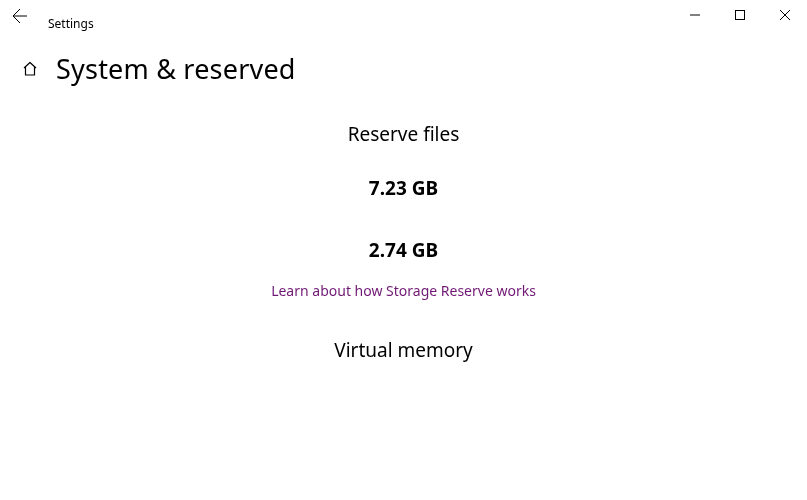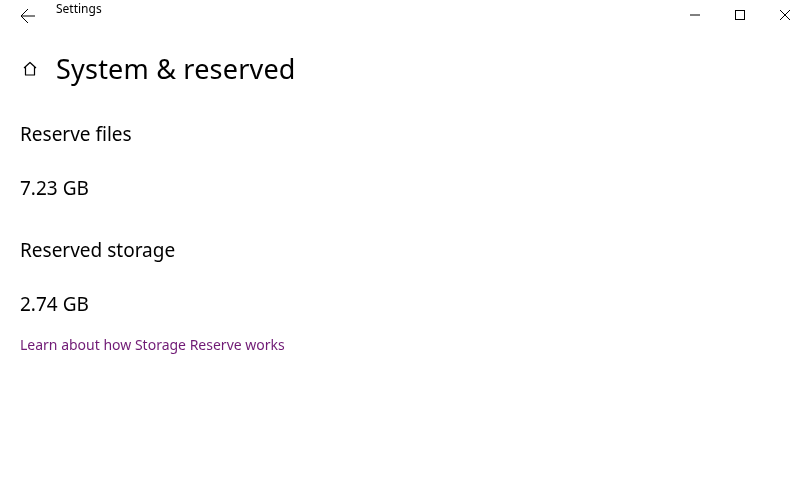--- a/index.html
+++ b/index.html
@@ -11,23 +11,22 @@
     body {
       width: 807px;
       height: 500px;
       background: #ffffff;
       color: #000000;
       position: relative;
       overflow: hidden;
     }
     .titlebar {
       display: flex;
-      align-items: flex-start;
+      align-items: flex-end;
       height: 32px;
-      padding-left: 8px;
     }
     .back-btn {
       width: 40px;
       height: 32px;
       display: flex;
       align-items: center;
       justify-content: center;
       cursor: pointer;
     }
     .back-btn svg {
@@ -53,20 +52,21 @@
       justify-content: center;
       cursor: pointer;
     }
     .win-ctrl svg {
       width: 10px;
       height: 10px;
     }
     .content {
       padding-left: 20px;
       padding-right: 20px;
+      text-align: center;
     }
     .page-header {
       display: flex;
       align-items: center;
       margin-top: 18px;
       margin-bottom: 34px;
     }
     .home-icon {
       width: 20px;
       height: 20px;
@@ -89,21 +89,21 @@
       margin-bottom: 36px;
     }
     .section-title {
       font-size: 19px;
       font-weight: 400;
       color: #000;
       margin-bottom: 28px;
     }
     .section-value {
       font-size: 19px;
-      font-weight: 400;
+      font-weight: 700;
       color: #000;
       margin-bottom: 10px;
     }
     .section-desc {
       font-size: 14px;
       color: #333;
       line-height: 1.45;
       max-width: 700px;
     }
     .section-link {
@@ -156,18 +156,21 @@
     </div>
     <h1 class="page-title">System &amp; reserved</h1>
   </div>
 
   <div class="section">
     <div class="section-title">Reserve files</div>
     <div class="section-value">7.23 GB</div>
   </div>
 
   <div class="section">
-    <div class="section-title">Reserved storage</div>
     <div class="section-value">2.74 GB</div>
     <a class="section-link">Learn about how Storage Reserve works</a>
   </div>
 
+  <div class="section">
+    <div class="section-title">Virtual memory</div>
+
+  </div>
 </div>
 
 </body></html>

